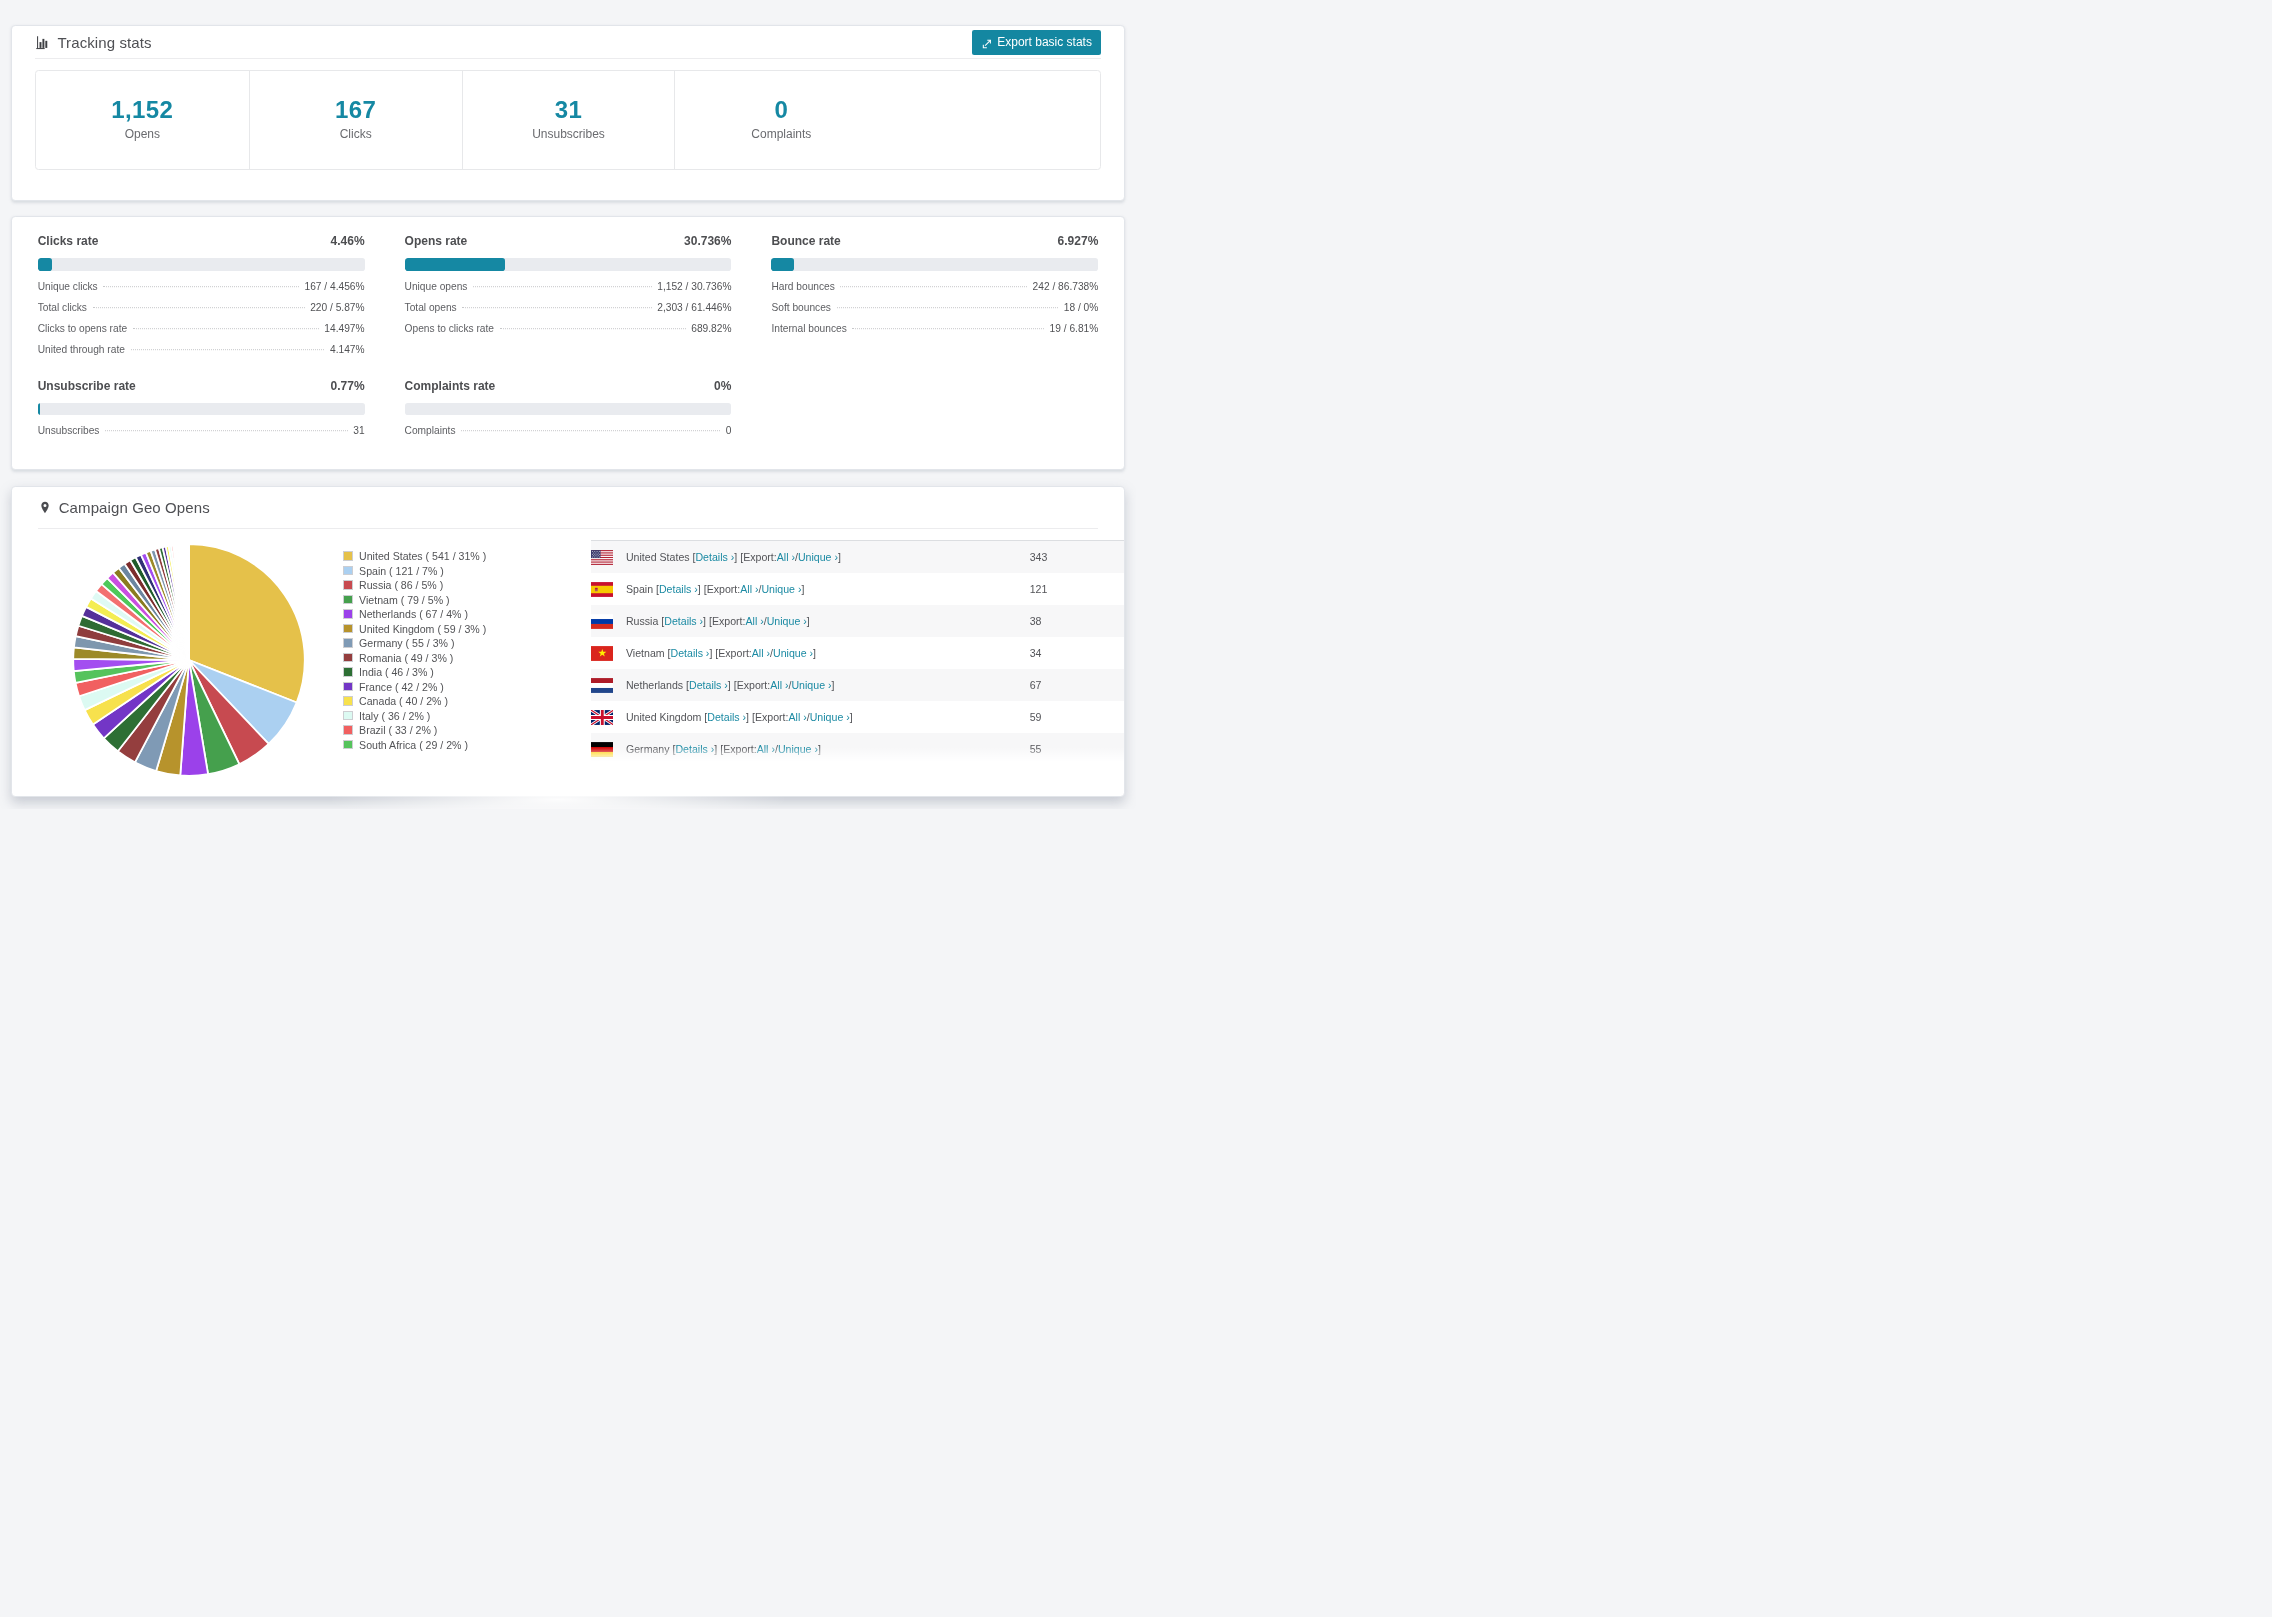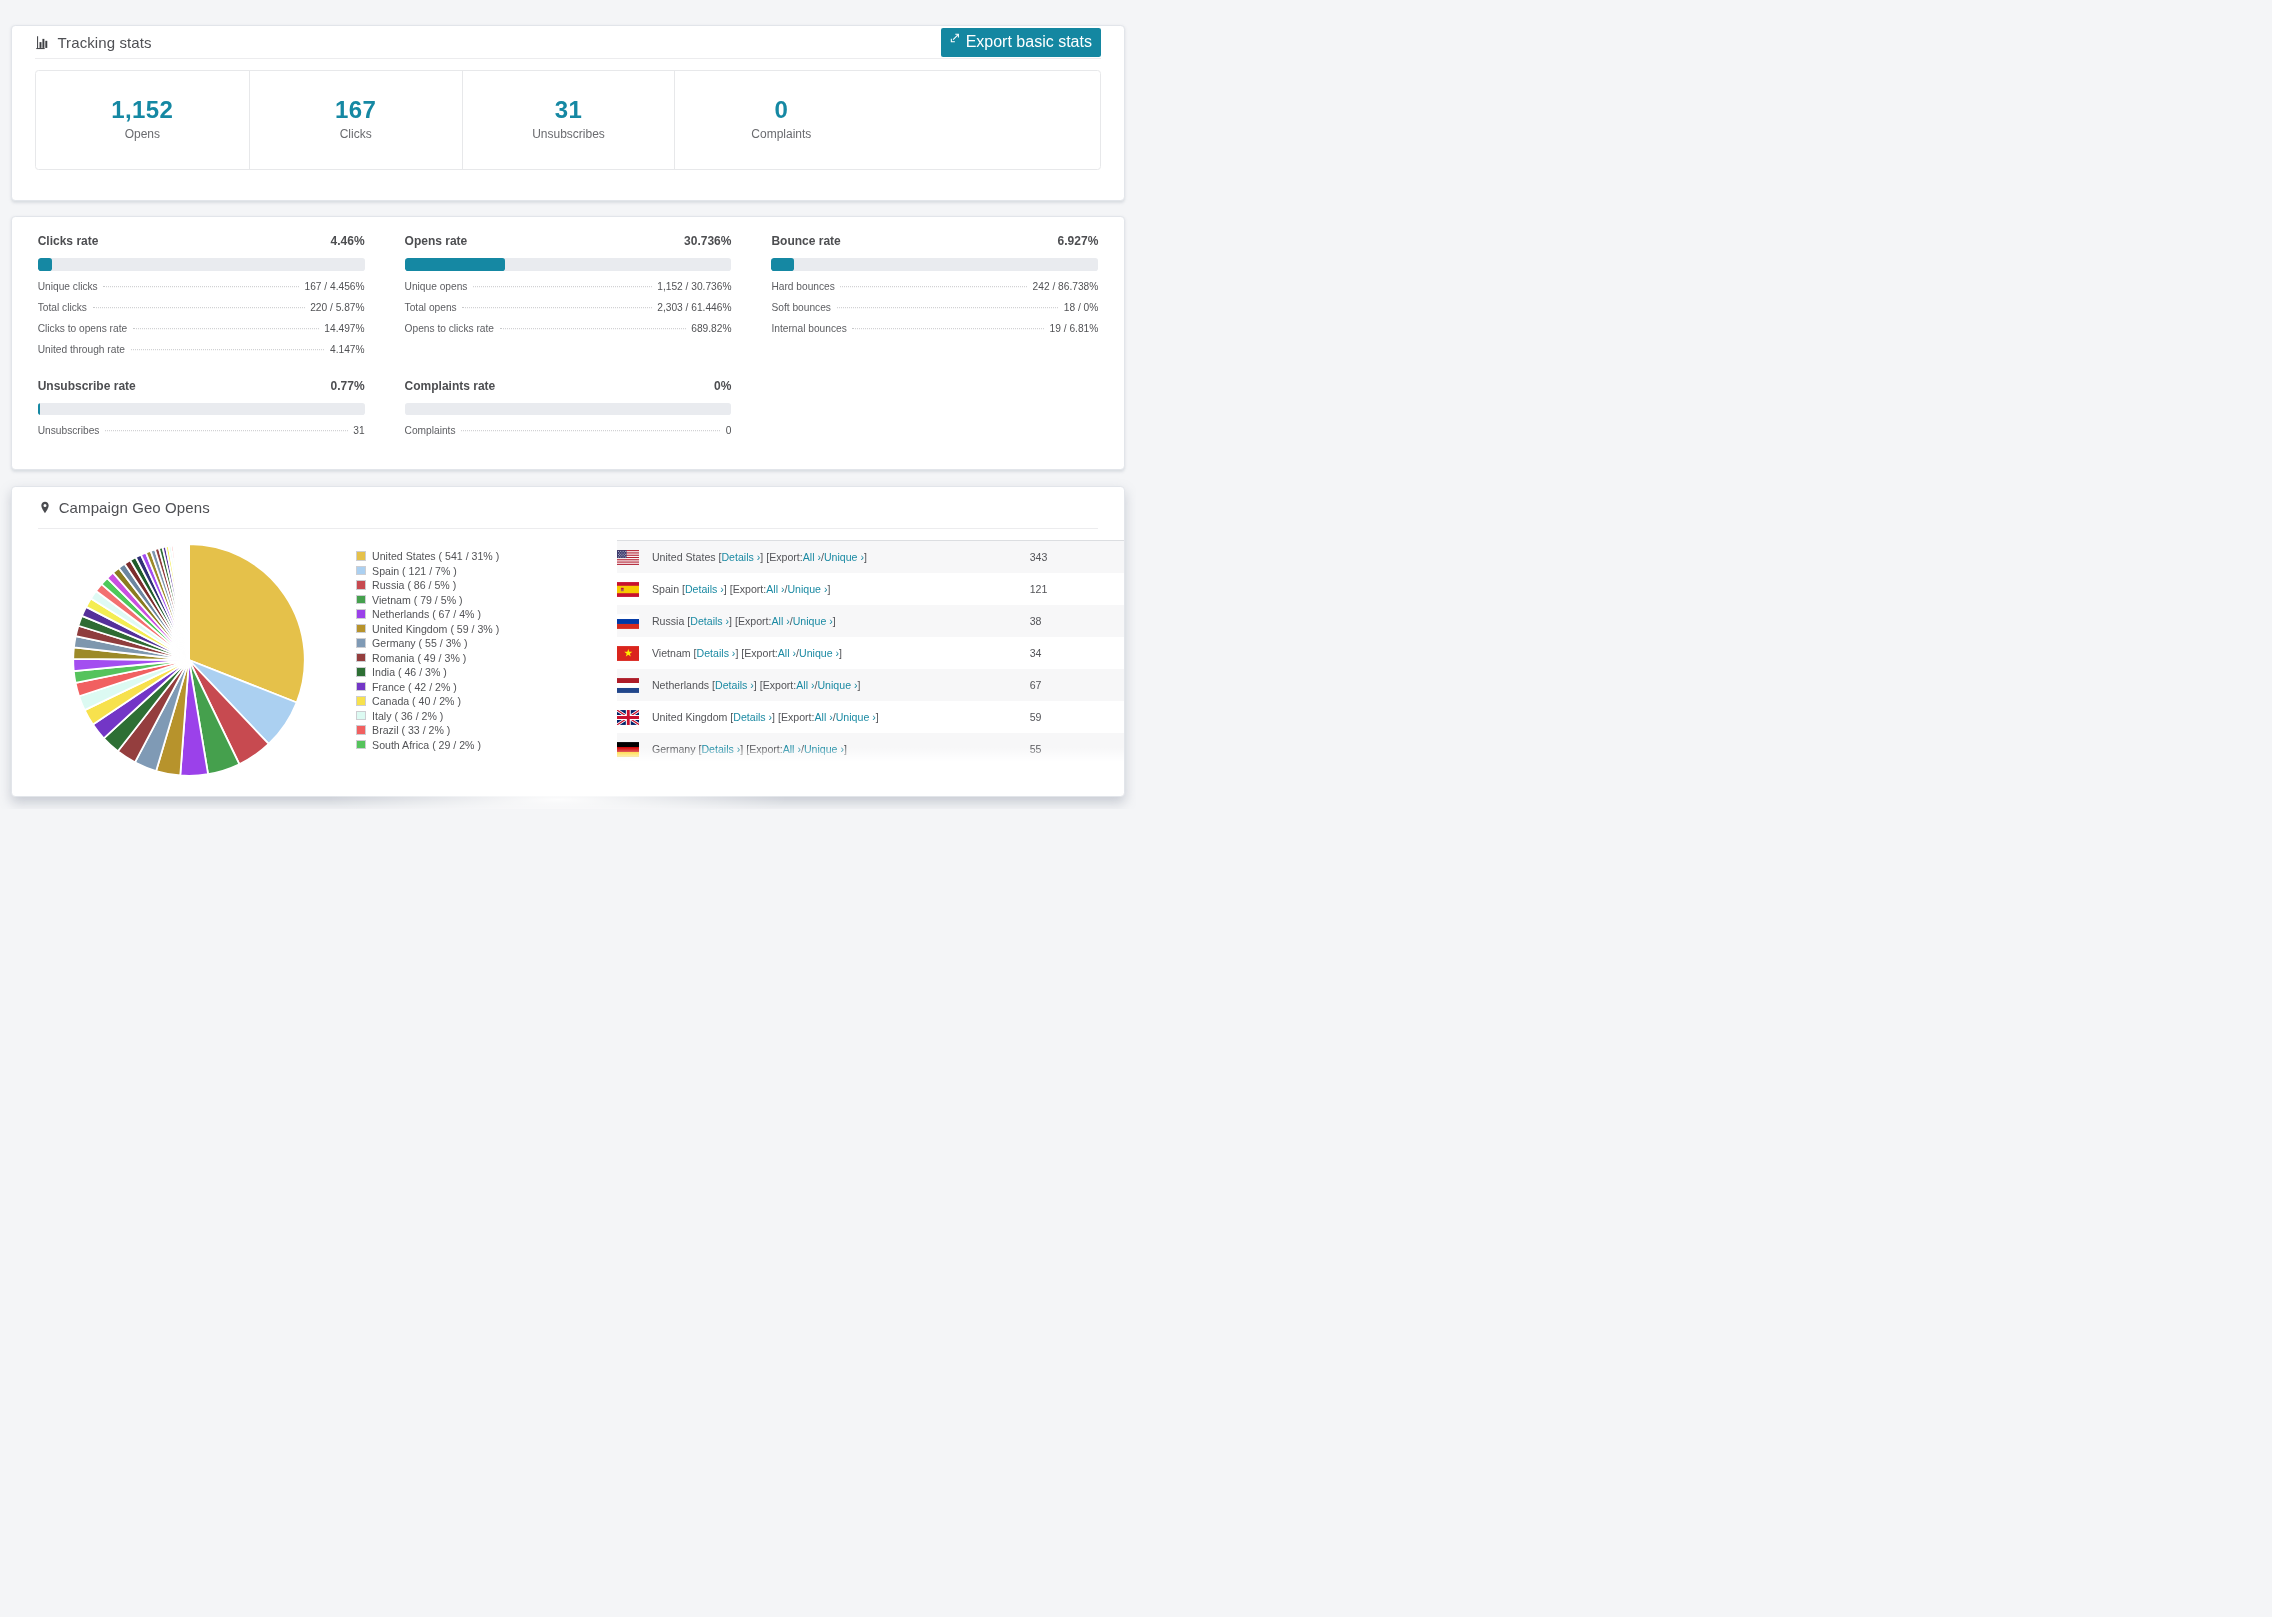--- a/index.html
+++ b/index.html
@@ -30,23 +30,23 @@
     display: flex; align-items: center;
     margin: 0 22.6px; height: 33px;
     border-bottom: 0.7px solid #ececee;
   }
   .head-icon { display: inline-flex; margin-right: 7px; color: #3e3f43; }
   .head-title { font-size: 15px; color: #4f5054; letter-spacing: 0.1px; }
   .export-btn {
     margin-left: auto;
     background: #1487a1; color: #fff;
     border: none; border-radius: 2.1px;
-    font-family: inherit; font-size: 16px;
+    font-family: inherit; font-size: 12px;
     padding: 5.6px 9.2px;
-    display: inline-flex; align-items: flex-start; gap: 5px;
+    display: inline-flex; align-items: flex-end; gap: 5px;
     cursor: pointer;
   }
   .tracking-body { padding: 10.6px 22.6px 0; }
   .stat-grid {
     border: 0.7px solid #e7e8ea; border-radius: 3.5px;
     display: grid; grid-template-columns: repeat(5,1fr);
     overflow: hidden;
   }
   .stat-cell { text-align: center; padding: 25.4px 0 28px; }
   .stat-cell + .stat-cell { border-left: 0.7px solid #e7e8ea; }
@@ -70,21 +70,21 @@
   .srow .lbl { white-space: nowrap; }
   .srow .leader { flex: 1; border-bottom: 0.7px dotted #c7c8ca; margin: 0 5.6px; transform: translateY(-2.8px); }
   .srow .val { white-space: nowrap; color: #515255; }
 
   
   .geo-head {
     display: flex; align-items: center;
     margin: 0 25.4px; height: 42px;
     border-bottom: 0.7px solid #ececee;
   }
-  .geo-body { display: flex; padding: 11.3px 0 0 25.4px; position: relative; gap: 13px; }
+  .geo-body { display: flex; padding: 11.3px 0 0 25.4px; position: relative; }
   .pie-wrap { width: 303px; display: flex; justify-content: center; flex: none; }
   .legend { list-style: none; width: 233px; flex: none; padding: 8.5px 0 0 2.8px; }
   .legend li { display: flex; align-items: center; height: 14.5px; font-size: 10.6px; color: #525356; cursor: pointer; }
   .swatch { width: 9.2px; height: 9.2px; border: 0.7px solid #cdced2; margin-right: 6.4px; flex: none; }
 
   .geo-table { flex: 1; margin-left: 17px; }
   .table-clip { max-height: 243px; overflow: hidden; position: relative; border-top: 0.7px solid #dcdee1; }
   .t-head { display: flex; align-items: center; height: 31px; font-size: 10.6px; color: #4b4c4f; }
   .t-head .c-country { flex: 1; padding-left: 35px; }
   .t-head .c-total { width: 94px; flex: none; }

